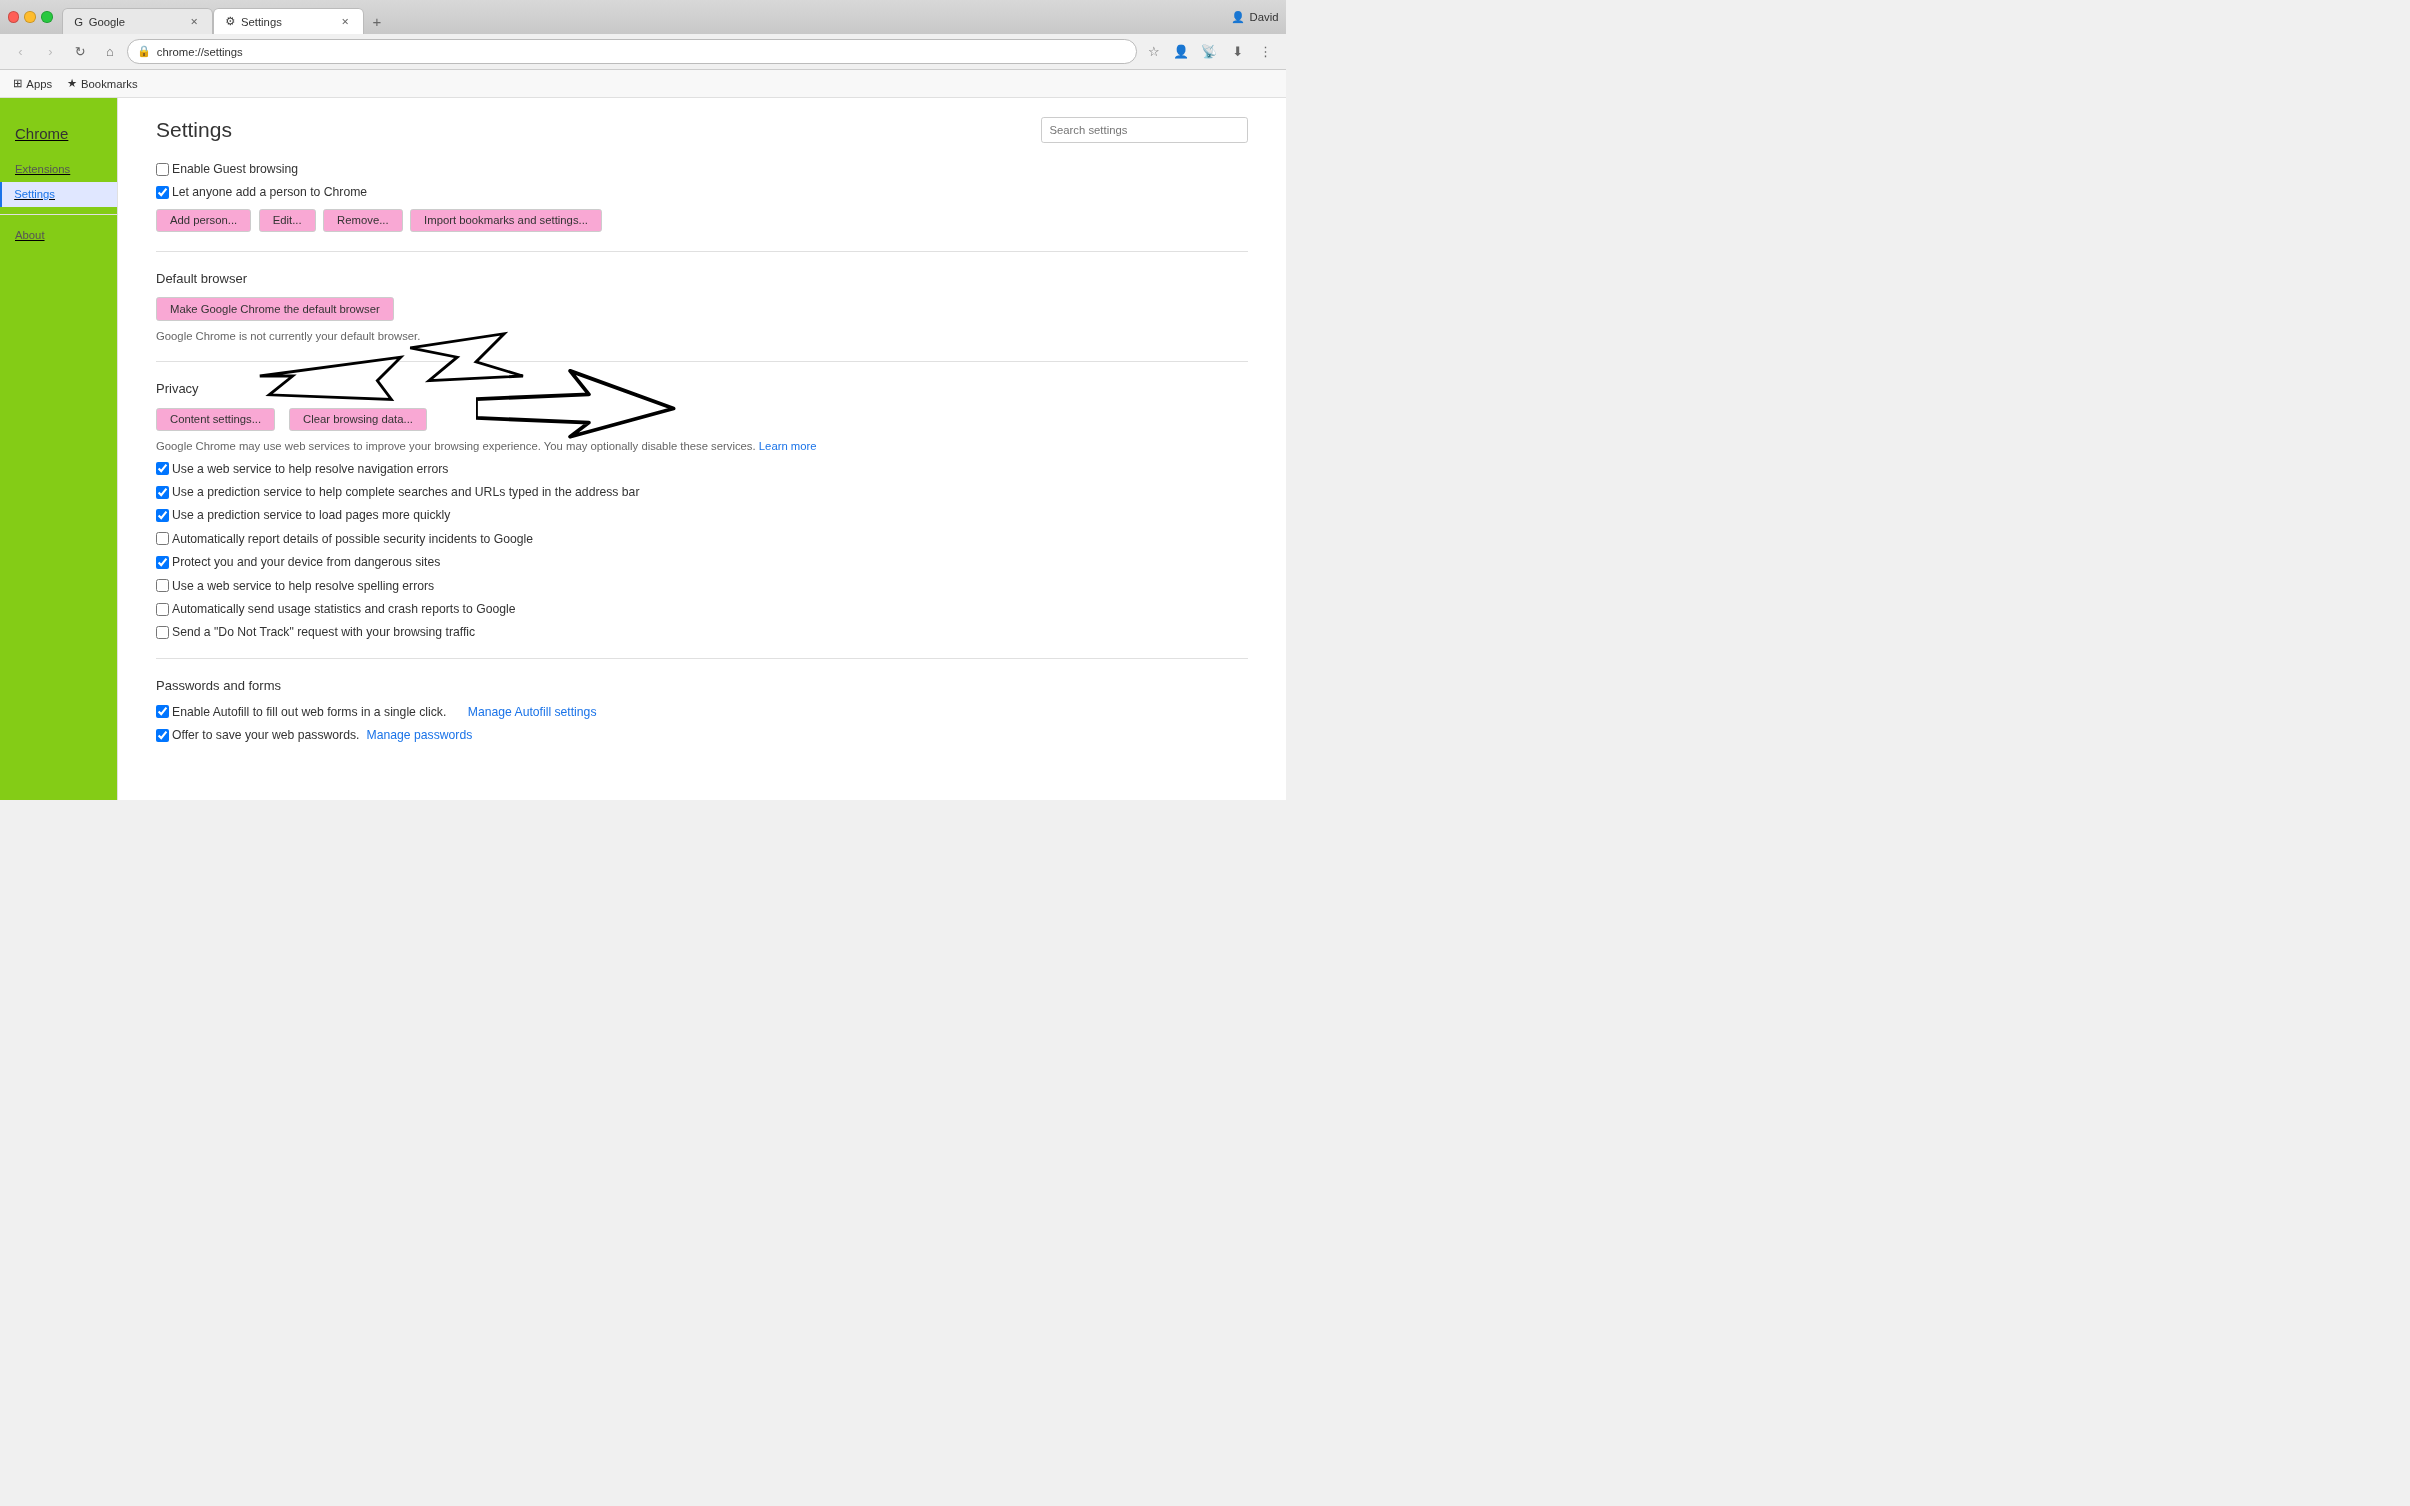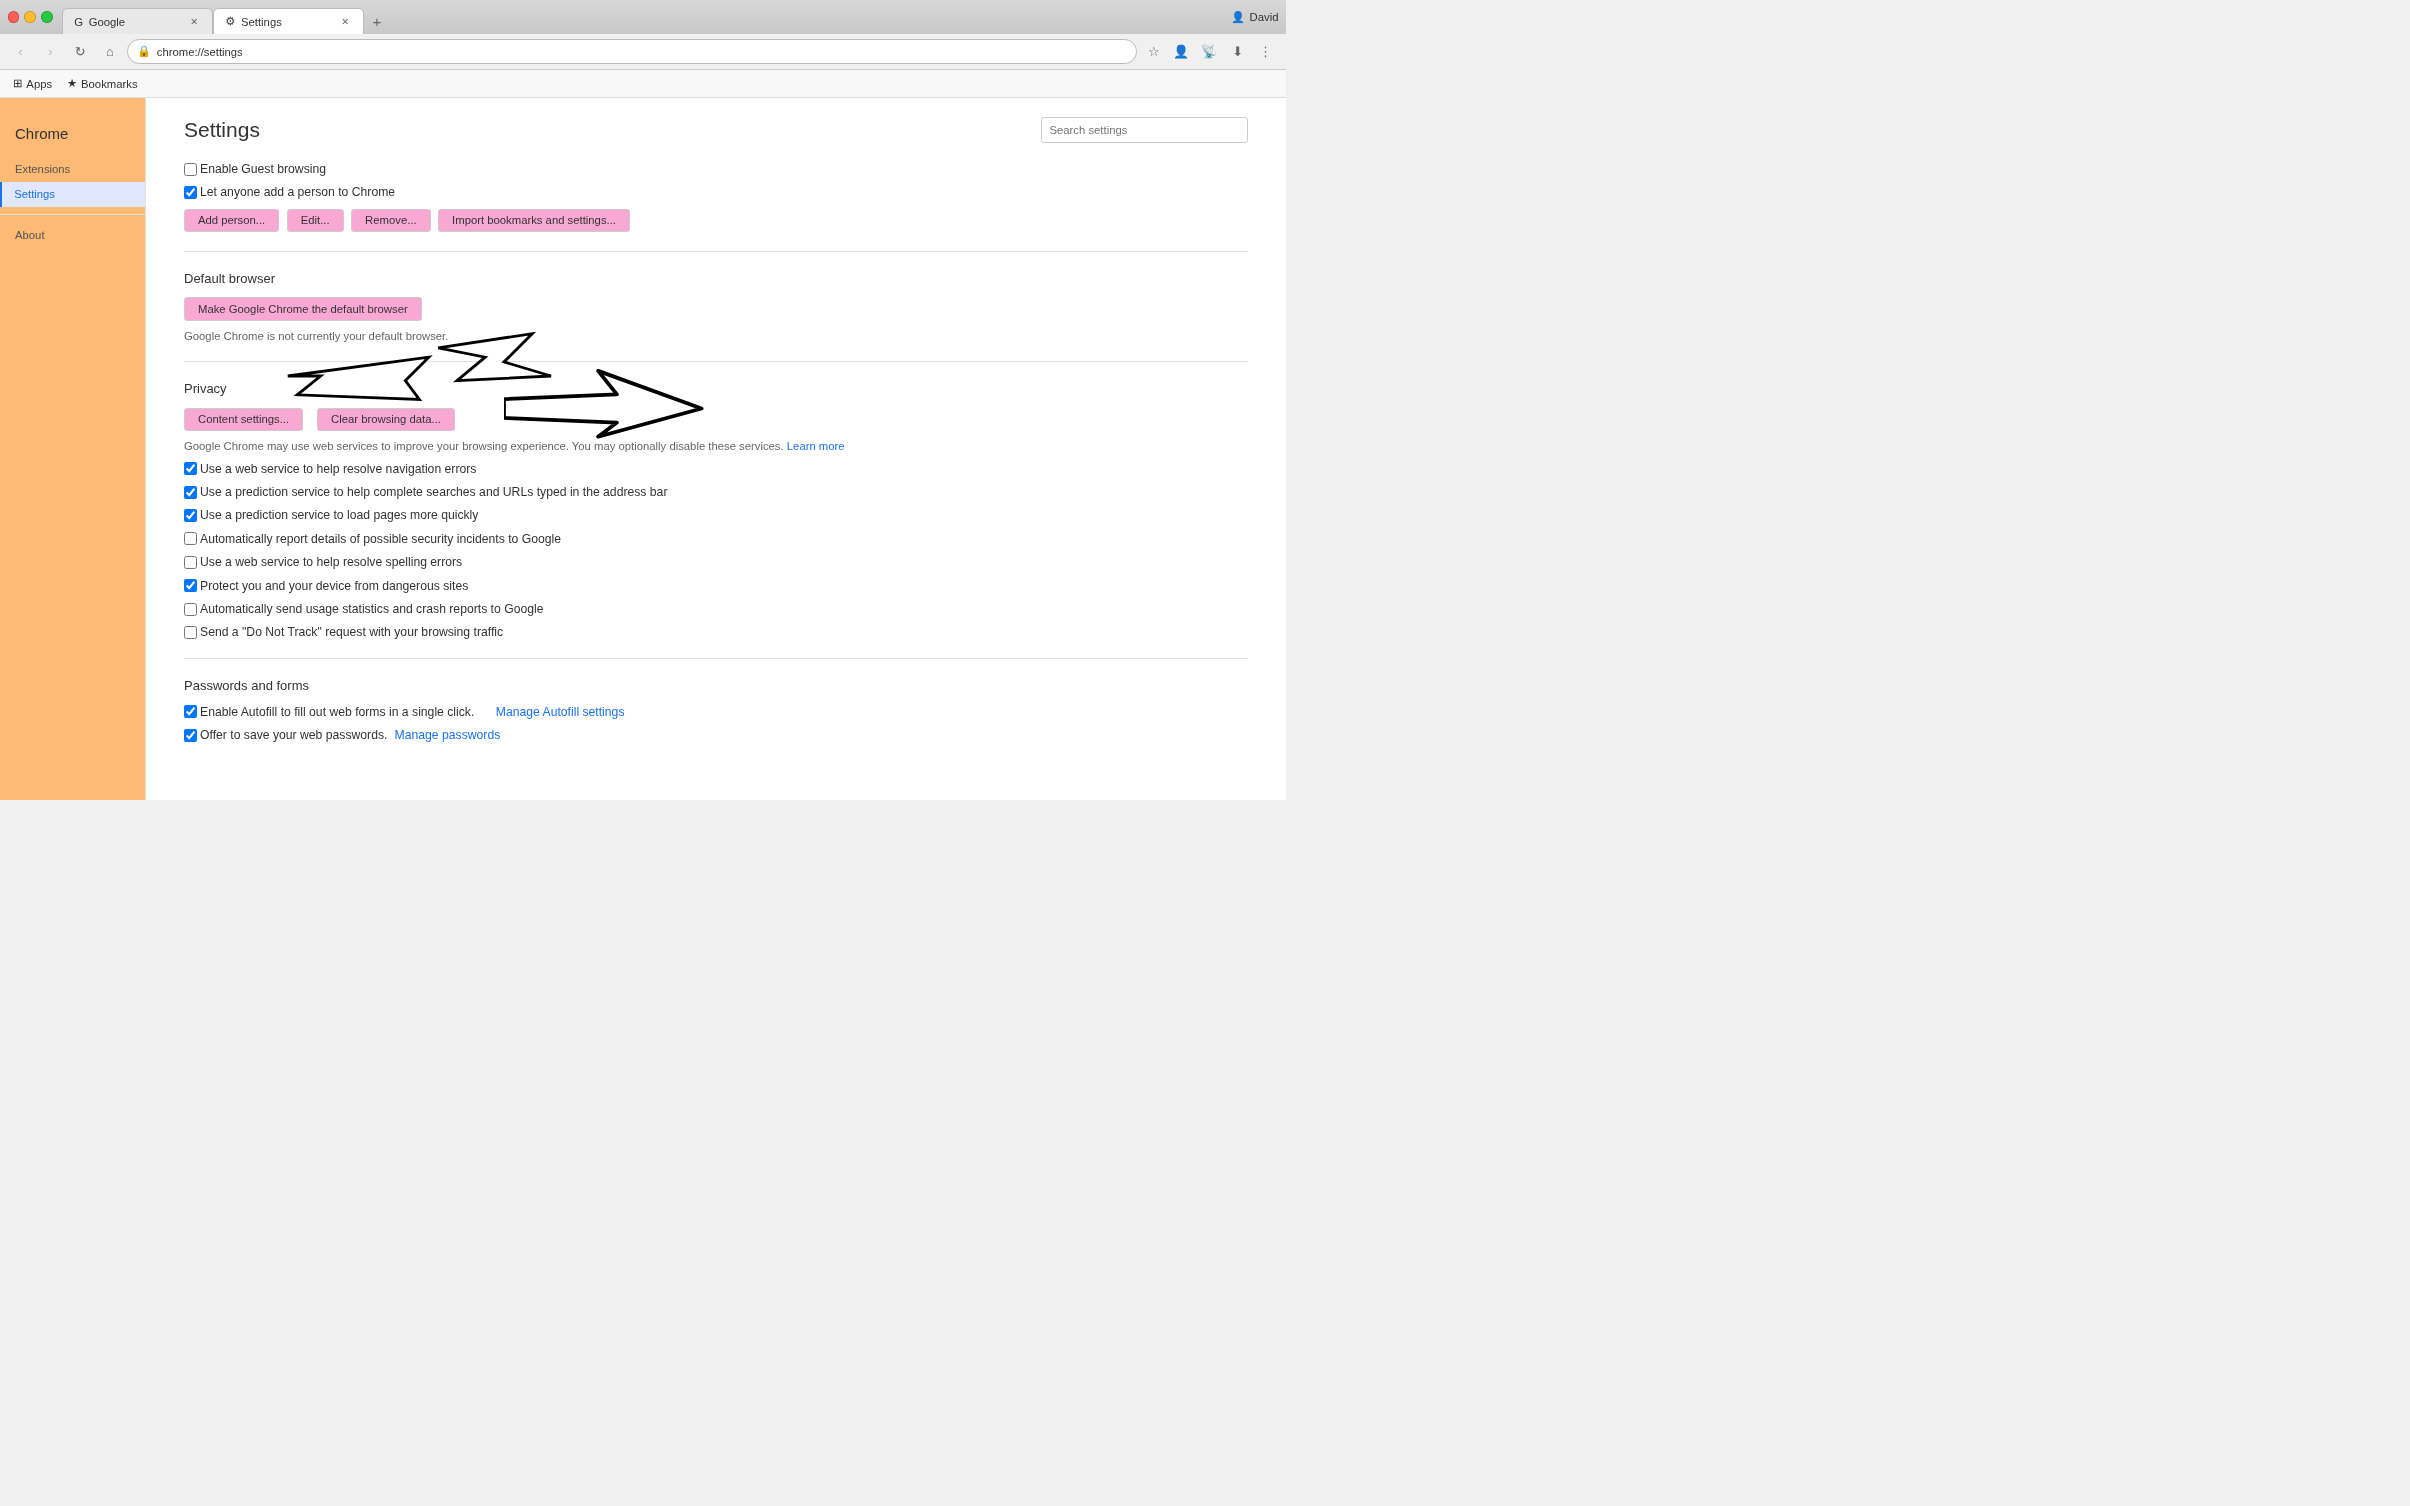--- a/index.html
+++ b/index.html
@@ -151,24 +151,25 @@
 
     
     .main-layout {
       display: flex;
       height: calc(800px - 34px - 36px - 28px);
       background: white;
     }
 
     
     .sidebar {
-      width: 146px;
-      background: #fdba74;
+      width: 118px;
+      background: #84cc16;
       border-right: 0.9px solid #e0e0e0;
       padding-top: 19px;
+      text-decoration: underline;
     }
     .sidebar-title {
       font-size: 15px;
       font-weight: 500;
       color: #333;
       padding: 7.5px 15px 15px;
     }
     .sidebar-item {
       padding: 6.6px 15px;
       font-size: 11.3px;
@@ -406,26 +407,26 @@
     </div>
     <div class="checkbox-row">
       <input type="checkbox" checked="" style="">
       <span>Use a prediction service to load pages more quickly</span>
     </div>
     <div class="checkbox-row">
       <input type="checkbox" style="">
       <span>Automatically report details of possible security incidents to Google</span>
     </div>
     <div class="checkbox-row">
+      <input type="checkbox" checked="" style="">
+      <span>Protect you and your device from dangerous sites</span>
+    </div>
+    <div class="checkbox-row">
       <input type="checkbox" style="">
       <span>Use a web service to help resolve spelling errors</span>
-    </div>
-    <div class="checkbox-row">
-      <input type="checkbox" checked="" style="">
-      <span>Protect you and your device from dangerous sites</span>
     </div>
     <div class="checkbox-row">
       <input type="checkbox" style="">
       <span>Automatically send usage statistics and crash reports to Google</span>
     </div>
     <div class="checkbox-row">
       <input type="checkbox" style="">
       <span>Send a "Do Not Track" request with your browsing traffic</span>
     </div>
 

